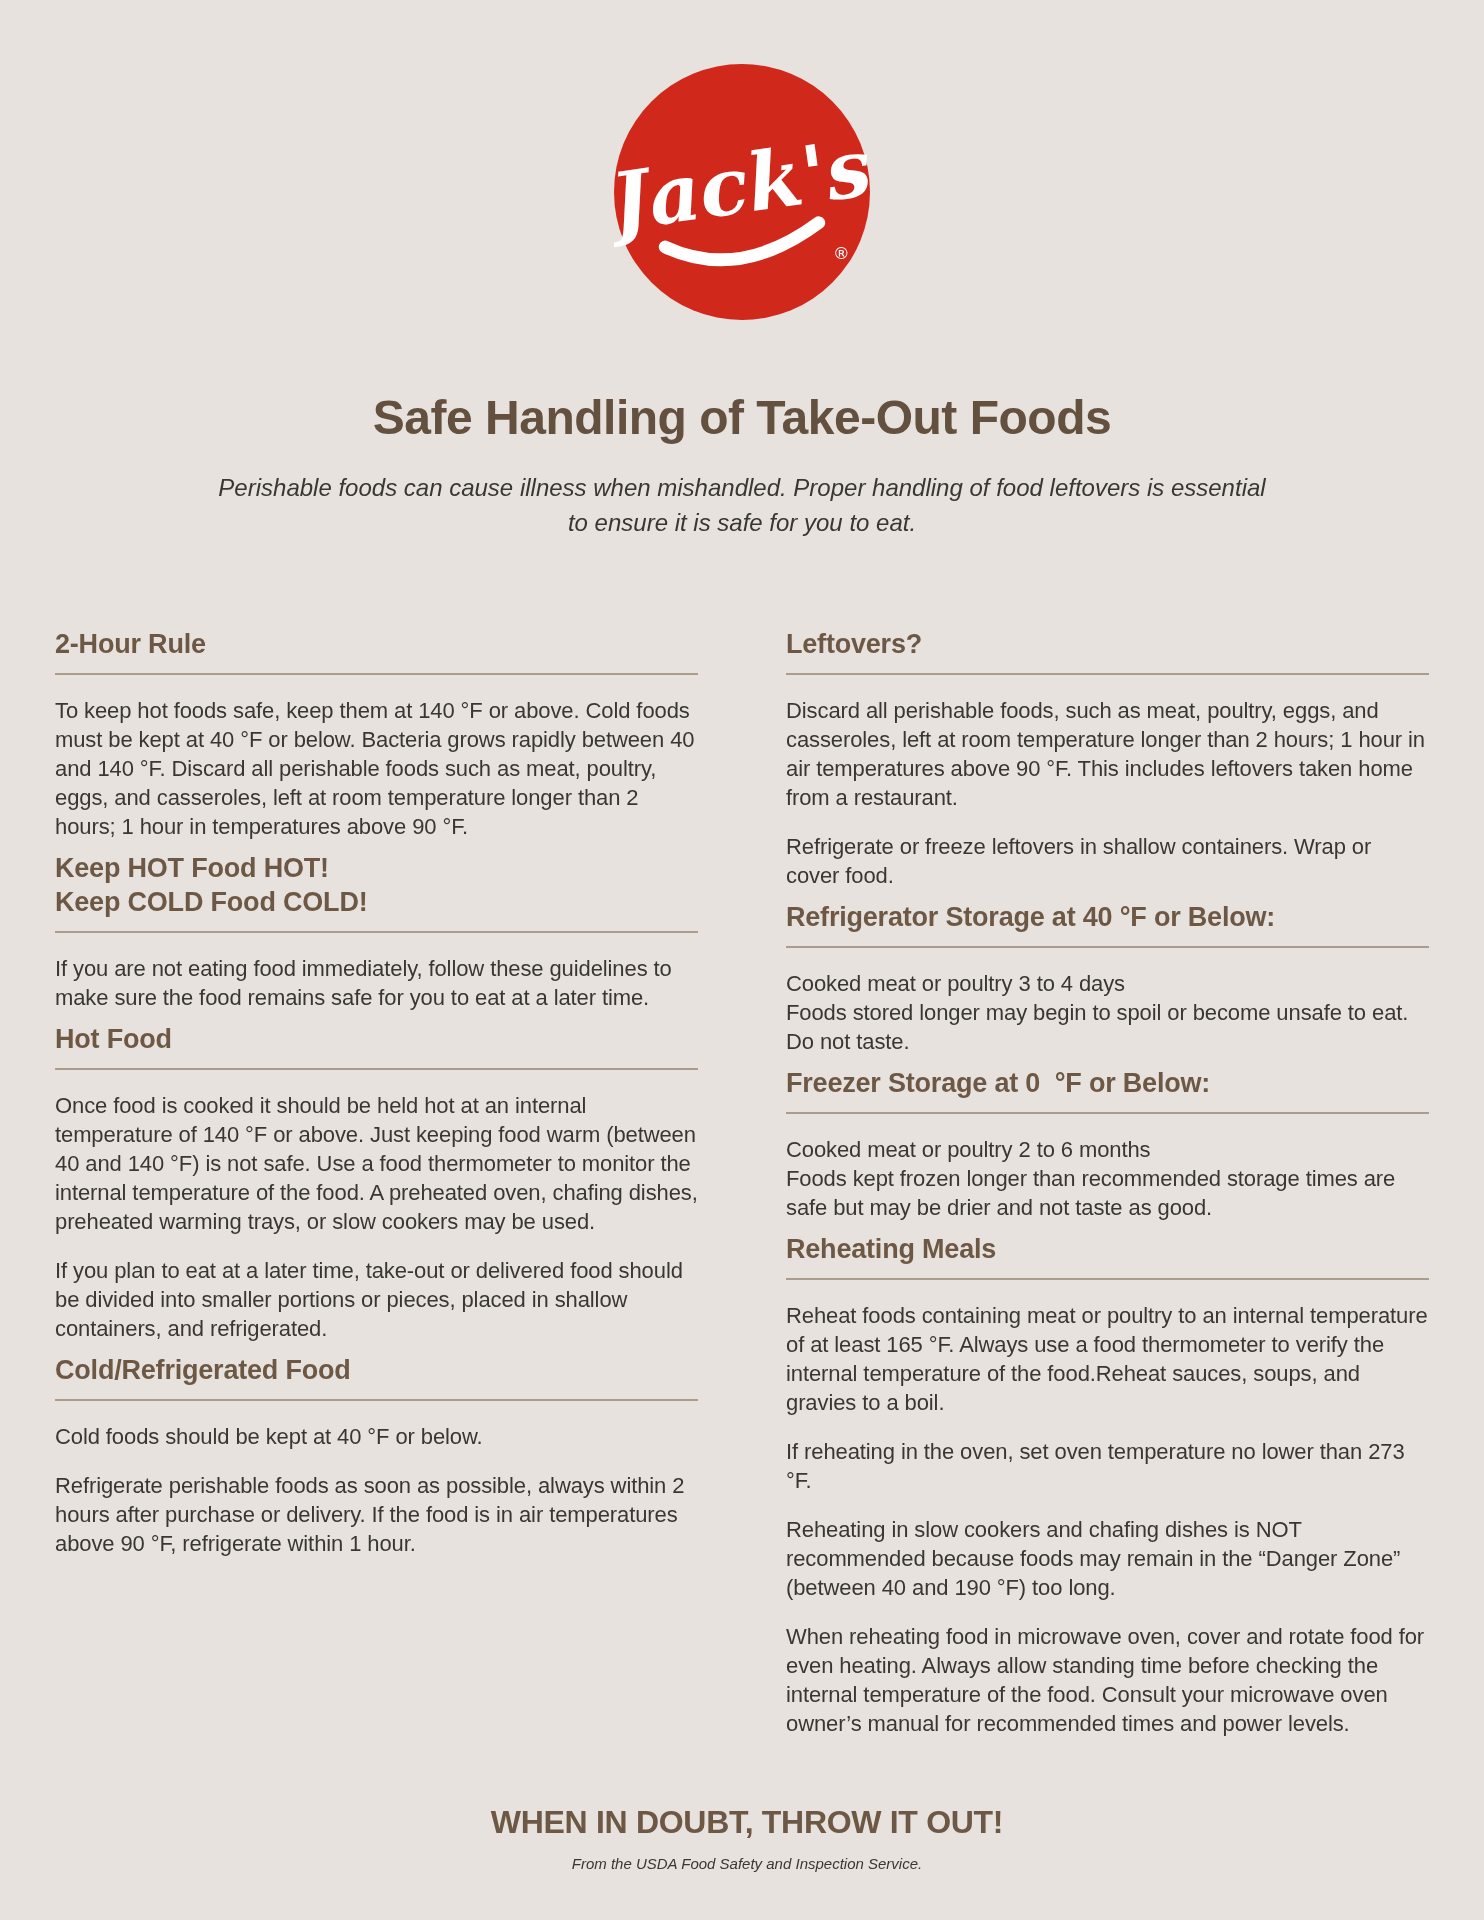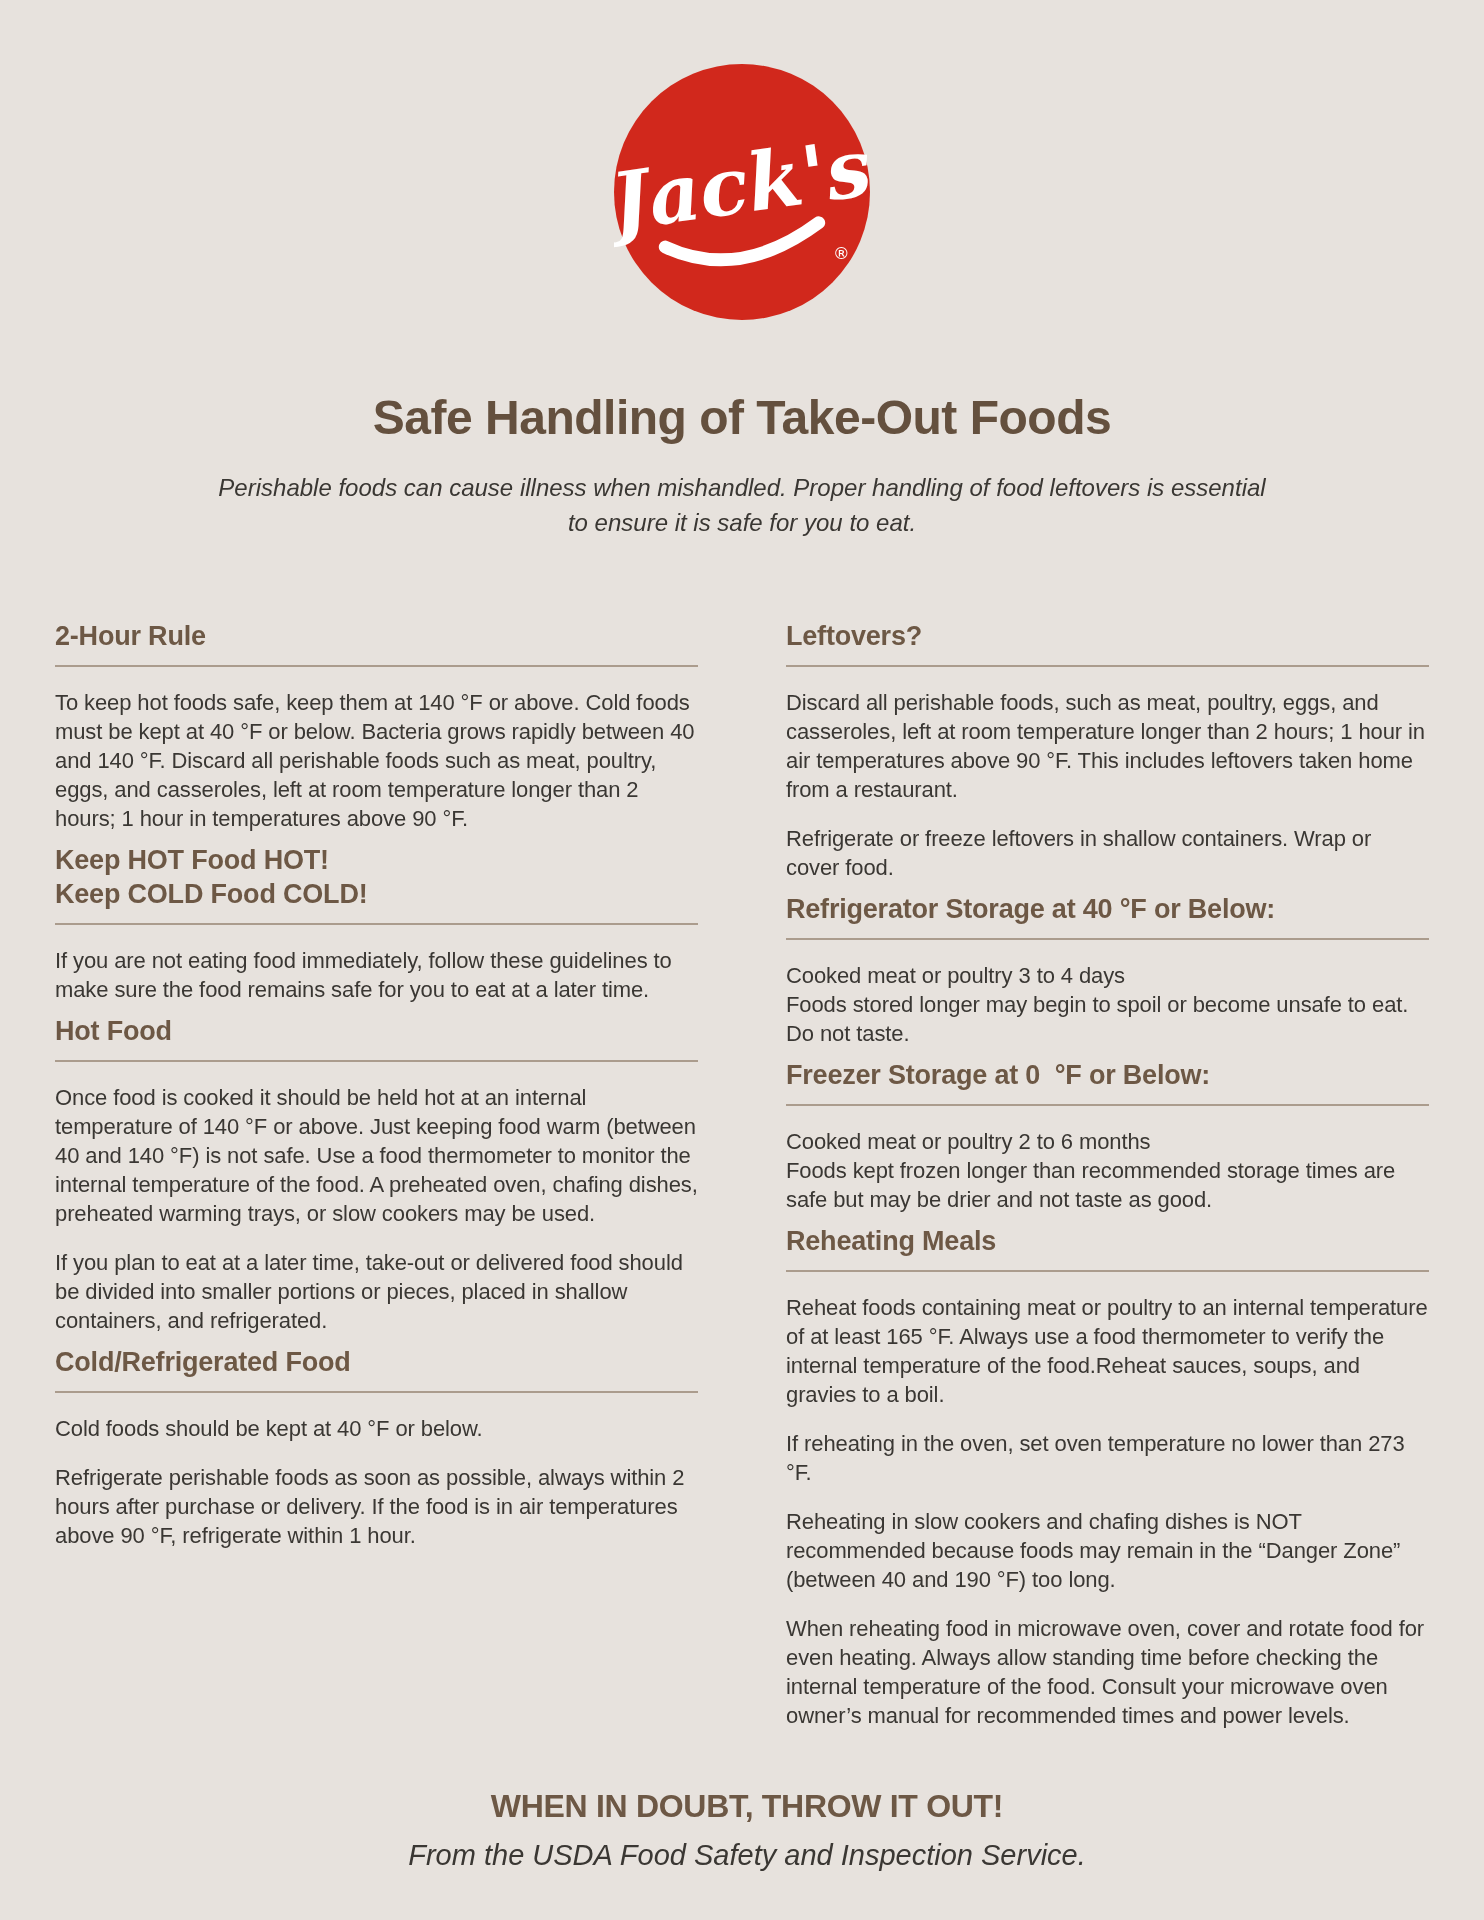--- a/index.html
+++ b/index.html
@@ -39,21 +39,21 @@
   }
   
   .columns {
     display: flex;
     justify-content: space-between;
     padding: 0 55px;
     margin-top: 78px;
   }
   .col { width: 643px; }
   .sec { margin-top: 10px; }
-  .sec:first-child { margin-top: 0; }
+  .sec:first-child { margin-top: 8px; }
   .sec h2 {
     font-size: 27px;
     line-height: 1.26;
     font-weight: bold;
     color: #6d5845;
     letter-spacing: -0.2px;
     white-space: pre;
     padding-bottom: 12px;
     border-bottom: 2px solid #ab9c8d;
   }
@@ -74,21 +74,21 @@
     text-align: center;
   }
   .footer-title {
     font-size: 32px;
     font-weight: bold;
     letter-spacing: -0.3px;
     color: #6d5845;
   }
   .footer-source {
     margin-top: 14px;
-    font-size: 29px;
+    font-size: 15px;
     font-style: italic;
     color: #3a3733;
   }
   
   .logo { width: 256px; height: 256px; }
 </style>
 </head>
 <body>
 
 <div class="page">

